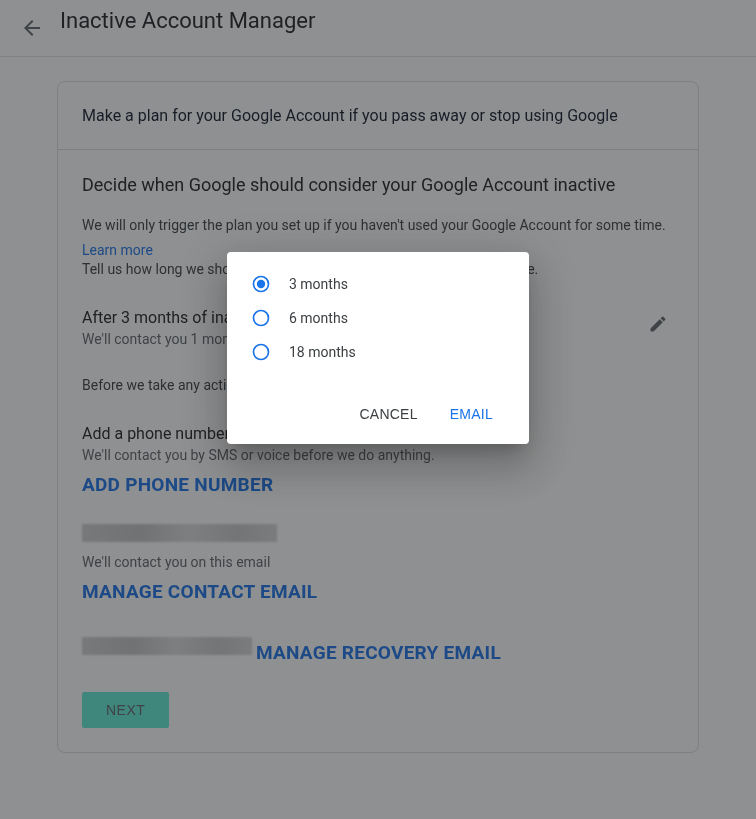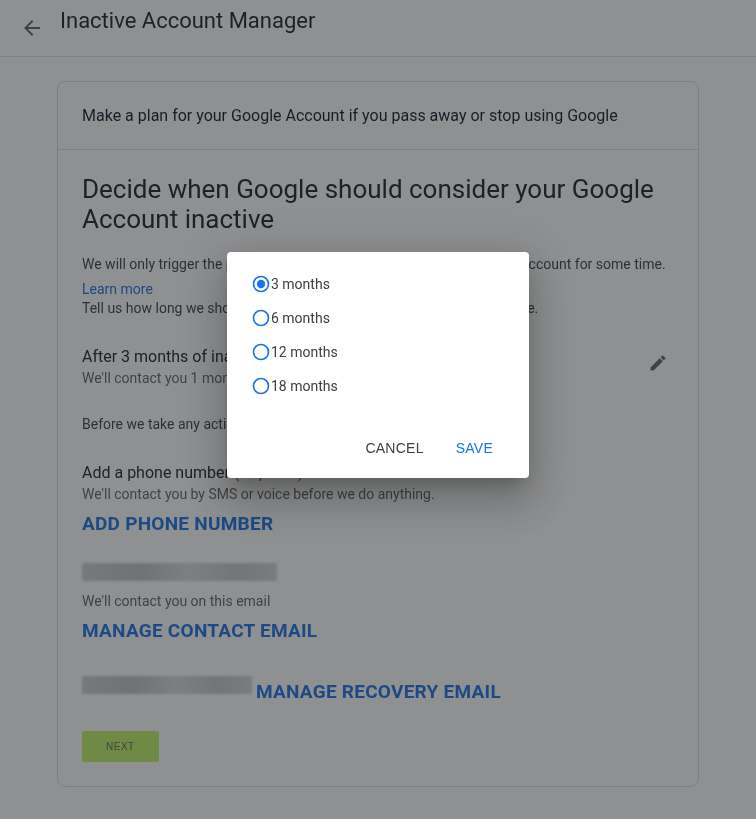--- a/index.html
+++ b/index.html
@@ -46,21 +46,21 @@
   .banner {
     padding: 24px;
     font-size: 16px;
     color: #0f172a;
     border-bottom: 1px solid #dadce0;
   }
   .body {
     padding: 24px;
   }
   .body h2 {
-    font-size: 26px;
+    font-size: 18px;
     font-weight: 400;
     margin: 0 0 20px;
     color: #202124;
   }
   .para {
     font-size: 14px;
     color: #3c4043;
     line-height: 1.5;
     margin: 0 0 4px;
   }
@@ -109,23 +109,23 @@
     display: inline-block;
     height: 14px;
     background: linear-gradient(90deg, #d0d0d0, #c2c2c2 30%, #dcdcdc 55%, #c8c8c8 80%, #d6d6d6);
     filter: blur(1px);
     margin-bottom: 4px;
   }
   .redact.w195 { width: 195px; height:18px; }
   .redact.w170 { width: 170px; height:18px; }
   .next-btn {
     margin-top: 28px;
-    background: #bef264;
-    color: #5f6368;
-    font-size: 10px;
+    background: #5eead4;
+    color: #5f6368;
+    font-size: 14px;
     letter-spacing: .5px;
     padding: 10px 24px;
     border: none;
     border-radius: 2px;
     cursor: default;
   }
   
   .scrim {
     position: absolute;
     inset: 0;
@@ -160,20 +160,21 @@
   }
   .options {
     display: flex;
     flex-direction: column;
     gap: 14px;
     margin-bottom: 36px;
   }
   .option {
     display: flex;
     align-items: center;
+    gap: 18px;
     cursor: pointer;
   }
   .radio {
     width: 20px;
     height: 20px;
     flex: 0 0 20px;
     display: flex;
     align-items: center;
     justify-content: center;
   }
@@ -274,28 +275,20 @@
           </svg>
         </span>
         <span class="option-label">6 months</span>
       </div>
       <div class="option">
         <span class="radio">
           <svg width="20" height="20" viewBox="0 0 24 24">
             <circle cx="12" cy="12" r="9" fill="none" stroke="#1a73e8" stroke-width="2"></circle>
           </svg>
         </span>
-        <span class="option-label">12 months</span>
-      </div>
-      <div class="option">
-        <span class="radio">
-          <svg width="20" height="20" viewBox="0 0 24 24">
-            <circle cx="12" cy="12" r="9" fill="none" stroke="#1a73e8" stroke-width="2"></circle>
-          </svg>
-        </span>
         <span class="option-label">18 months</span>
       </div>
     </div>
   <div class="actions">
     <button class="btn cancel">CANCEL</button>
-    <button class="btn save">SAVE</button>
+    <button class="btn save">EMAIL</button>
   </div>
 </div>
 
 </body></html>

